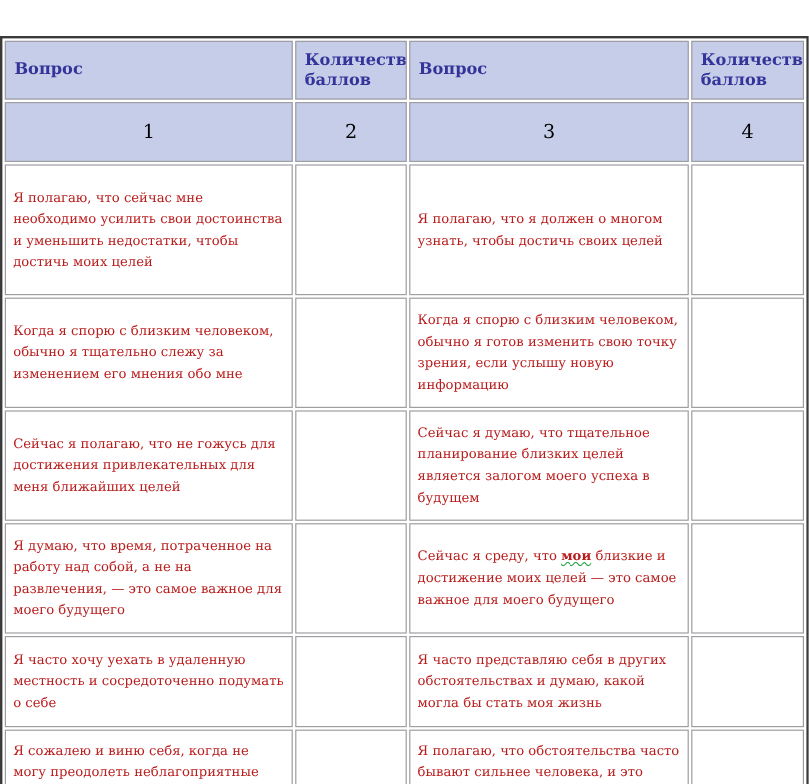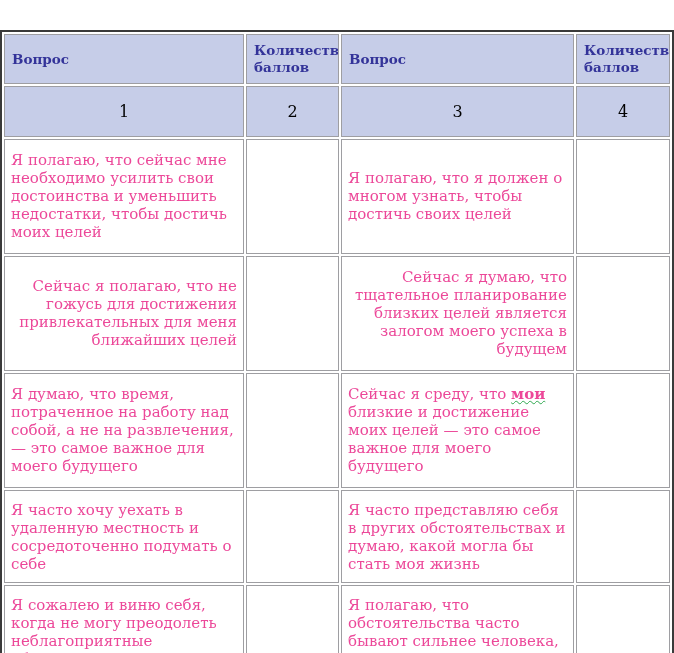--- a/index.html
+++ b/index.html
@@ -22,23 +22,23 @@
     border-collapse: separate;
     border-spacing: 2px;
     background: #ffffff;
     border: 2px solid var(--border_outer, #3a3a3a);
   }
   td {
     box-sizing: border-box;
     border: 1px solid var(--border_inner, #9e9ea2);
     vertical-align: middle;
     padding: 2px 6px;
-    font-size: 15px;
+    font-size: 11px;
     line-height: 18px;
-    color: #ec4899;
+    color: #b91c1c;
     overflow: hidden;
   }
   tr.header-row td {
     background: var(--header_bg, #c6cde8);
     color: var(--header_text, #333399);
     font-weight: bold;
     font-size: 13.5px;
     line-height: 17px;
     padding-left: 7px;
   }
@@ -55,21 +55,21 @@
     text-decoration-style: wavy;
     text-decoration-color: var(--misspell_underline, #2fa84f);
     text-decoration-thickness: 1px;
     font-weight: bold;
   }
   
   tr.h-label  { height: 42px; }
   tr.h-num    { height: 42px; }
   tr.r0 { height: 93px; }
   tr.r1 { height: 76px; }
-  tr.r2 { height: 75px; text-align: right; }
+  tr.r2 { height: 75px; }
   tr.r3 { height: 78px; }
   tr.r4 { height: 65px; }
   tr.r5 { height: 76px; }
   tr.r6 { height: 53px; }
 </style>
 </head>
 <body>
 
 <div class="page">
   <table class="questionnaire">
@@ -95,20 +95,26 @@
       <td>4</td>
     </tr>
 
     <tr class="r0">
       <td>Я полагаю, что сейчас мне необходимо усилить свои достоинства и уменьшить недостатки, чтобы достичь моих целей</td>
       <td class="points-cell"></td>
       <td>Я полагаю, что я должен о многом узнать, чтобы достичь своих целей</td>
       <td class="points-cell"></td>
     </tr>
 
+    <tr class="r1">
+      <td>Когда я спорю с близким человеком, обычно я тщательно слежу за изменением его мнения обо мне</td>
+      <td class="points-cell"></td>
+      <td>Когда я спорю с близким человеком, обычно я готов изменить свою точку зрения, если услышу новую информацию</td>
+      <td class="points-cell"></td>
+    </tr>
 
     <tr class="r2">
       <td>Сейчас я полагаю, что не гожусь для достижения привлекательных для меня ближайших целей</td>
       <td class="points-cell"></td>
       <td>Сейчас я думаю, что тщательное планирование близких целей является залогом моего успеха в будущем</td>
       <td class="points-cell"></td>
     </tr>
 
     <tr class="r3">
       <td>Я думаю, что время, потраченное на работу над собой, а не на развлечения, — это самое важное для моего будущего</td>

